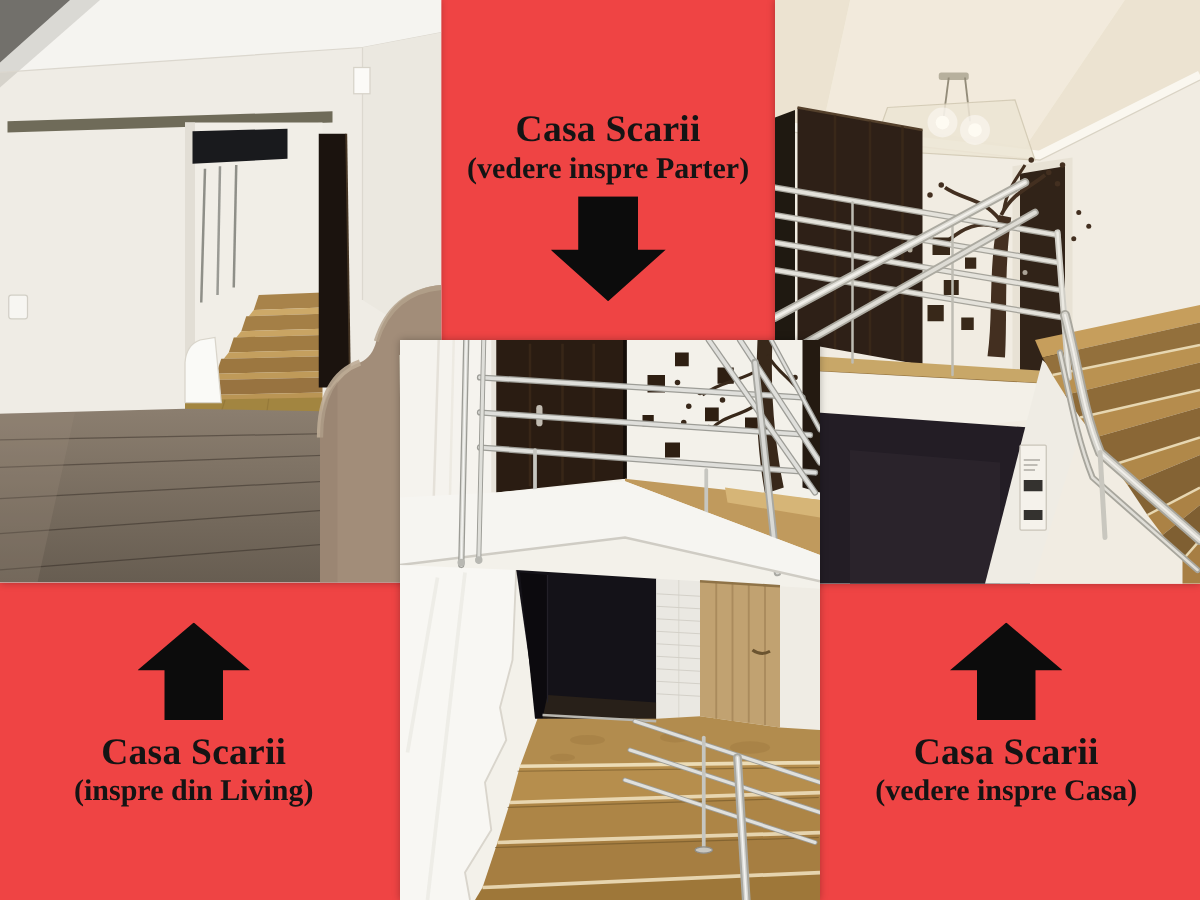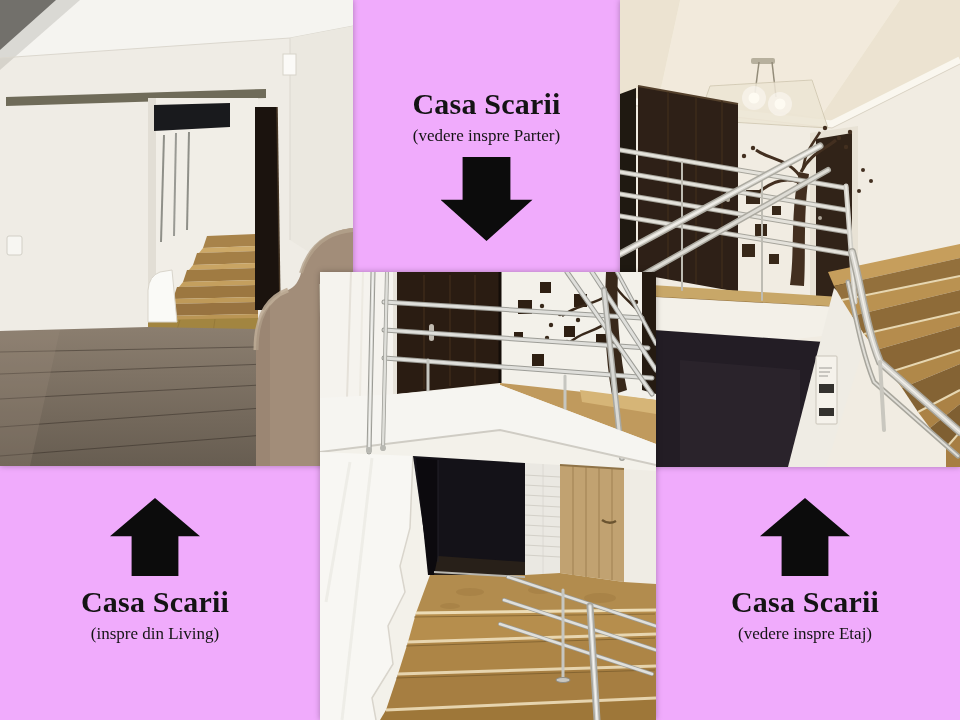--- a/index.html
+++ b/index.html
@@ -1,28 +1,28 @@
 <!DOCTYPE html>
 <html><head>
 <meta charset="utf-8">
 <style>
   html,body{margin:0;padding:0;background:#ffffff;}
   body{width:960px;height:720px;overflow:hidden;font-family:"Liberation Serif","DejaVu Serif",serif;}
-  .canvas{position:relative;width:960px;height:720px;background:#f0abfc;}
+  .canvas{position:relative;width:960px;height:720px;background:#ef4444;}
   .photo{position:absolute;margin:0;padding:0;background:#fff;box-shadow:0 0 6px rgba(0,0,0,.28);}
   .photo svg{display:block;width:100%;height:100%;}
   .photo-left{left:0;top:0;width:353px;height:466px;z-index:1;}
   .photo-right{left:620px;top:0;width:340px;height:467px;z-index:1;}
   .photo-center{left:320px;top:272px;width:336px;height:448px;z-index:2;}
   .caption{position:absolute;text-align:center;color:#141414;z-index:3;}
   .caption-top{left:353px;top:86px;width:267px;}
   .caption-bl{left:15px;top:498px;width:280px;}
   .caption-br{left:665px;top:498px;width:280px;}
   .cap-title{font-weight:700;font-size:30px;line-height:36px;letter-spacing:.2px;}
-  .cap-sub{font-size:17px;line-height:27px;}
+  .cap-sub{font-size:24px;line-height:27px;font-weight:bold;}
   .arrow{background:#0c0c0c;margin:0 auto;}
   .arrow-down{width:92px;height:84px;margin-top:8px;
     clip-path:polygon(24% 0%,76% 0%,76% 51%,100% 51%,50% 100%,0% 51%,24% 51%);}
   .arrow-up{width:90px;height:78px;margin-bottom:8px;
     clip-path:polygon(50% 0%,100% 49%,76% 49%,76% 100%,24% 100%,24% 49%,0% 49%);}
 </style>
 </head>
 <body>
 
 <div class="canvas">
@@ -360,16 +360,16 @@
 
   <div class="caption caption-bl">
     <div class="arrow arrow-up"></div>
     <div class="cap-title">Casa Scarii</div>
     <div class="cap-sub">(inspre din Living)</div>
   </div>
 
   <div class="caption caption-br">
     <div class="arrow arrow-up"></div>
     <div class="cap-title">Casa Scarii</div>
-    <div class="cap-sub">(vedere inspre Etaj)</div>
+    <div class="cap-sub">(vedere inspre Casa)</div>
   </div>
 
 </div>
 
 </body></html>

